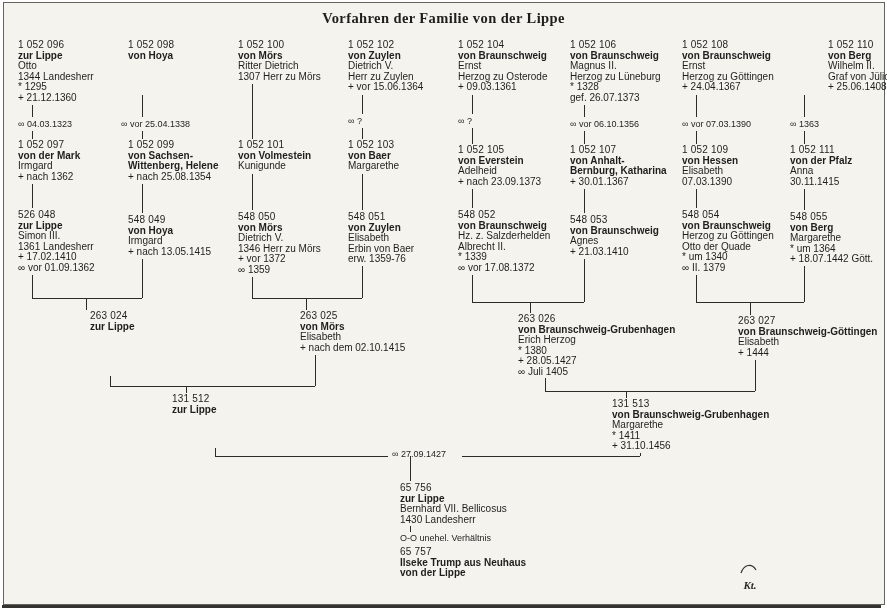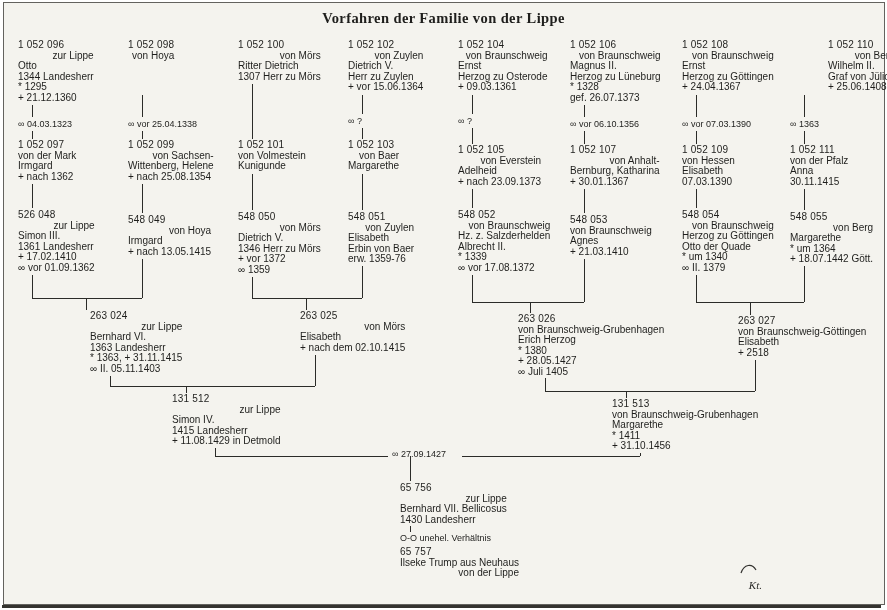--- a/index.html
+++ b/index.html
@@ -9,24 +9,24 @@
   }
   .page{position:absolute;left:3px;top:2px;width:880px;height:601px;
     background:#f4f3ee;border:1px solid #63625e;}
   .scan-bottom{position:absolute;left:2px;right:6px;bottom:2px;height:3px;background:#34332f;}
   .title{position:absolute;left:0;right:0;top:10px;text-align:center;
     font-family:"Liberation Serif",serif;font-size:14.5px;font-weight:bold;letter-spacing:.4px;z-index:3;}
   svg.connectors{position:absolute;left:0;top:0;z-index:1;pointer-events:none;}
   svg.connectors line{stroke:#2b2b28;stroke-width:1;shape-rendering:crispEdges;}
   .person{position:absolute;font-size:10px;line-height:10.5px;white-space:nowrap;z-index:2;}
   .pid{letter-spacing:.2px;}
-  .pfam{font-weight:normal;text-align:right;}
+  .pfam{font-weight:bold;}
   .pline{}
   .marr{position:absolute;font-size:9px;line-height:10px;white-space:nowrap;z-index:2;}
-  .signature{position:absolute;left:738px;top:561px;z-index:2;text-align:right;}
+  .signature{position:absolute;left:738px;top:561px;z-index:2;text-align:center;font-weight:bold;}
   .sig-text{font-family:"Liberation Serif",serif;font-style:italic;font-size:11px;color:#2a2a28;}
 </style>
 </head>
 <body>
 
 <div class="page"></div>
 
 <svg class="connectors" width="887" height="610">
   <line x1="32" y1="105" x2="32" y2="117"></line>
     <line x1="32" y1="131" x2="32" y2="139"></line>
@@ -152,21 +152,21 @@
   <div class="pid">1 052 110</div>
   <div class="pfam">von Berg</div>
   <div>
       <div class="pline">Wilhelm II.</div>
       <div class="pline">Graf von Jülich</div>
       <div class="pline">+ 25.06.1408</div>
     </div>
 </div>
 
 <div class="marr" style="left:18px;top:119px">∞ 04.03.1323</div>
-<div class="marr" style="left:128px;top:119px">∞ vor 25.04.1338</div>
+<div class="marr" style="left:121px;top:119px">∞ vor 25.04.1338</div>
 <div class="marr" style="left:348px;top:116px">∞ ?</div>
 <div class="marr" style="left:458px;top:116px">∞ ?</div>
 <div class="marr" style="left:570px;top:119px">∞ vor 06.10.1356</div>
 <div class="marr" style="left:682px;top:119px">∞ vor 07.03.1390</div>
 <div class="marr" style="left:790px;top:119px">∞ 1363</div>
 
 <div class="person" style="left:18px;top:140px">
   <div class="pid">1 052 097</div>
   <div class="pfam">von der Mark</div>
   <div>
@@ -300,26 +300,20 @@
   <div>
       <div class="pline">Margarethe</div>
       <div class="pline">* um 1364</div>
       <div class="pline">+ 18.07.1442 Gött.</div>
     </div>
 </div>
 
 <div class="person" style="left:90px;top:311px">
   <div class="pid">263 024</div>
   <div class="pfam">zur Lippe</div>
-  <div>
-      <div class="pline">Bernhard VI.</div>
-      <div class="pline">1363 Landesherr</div>
-      <div class="pline">* 1363, + 31.11.1415</div>
-      <div class="pline">∞ II. 05.11.1403</div>
-    </div>
 </div>
 <div class="person" style="left:300px;top:311px">
   <div class="pid">263 025</div>
   <div class="pfam">von Mörs</div>
   <div>
       <div class="pline">Elisabeth</div>
       <div class="pline">+ nach dem 02.10.1415</div>
     </div>
 </div>
 <div class="person" style="left:518px;top:314px">
@@ -330,32 +324,27 @@
       <div class="pline">* 1380</div>
       <div class="pline">+ 28.05.1427</div>
       <div class="pline">∞ Juli 1405</div>
     </div>
 </div>
 <div class="person" style="left:738px;top:316px">
   <div class="pid">263 027</div>
   <div class="pfam">von Braunschweig-Göttingen</div>
   <div>
       <div class="pline">Elisabeth</div>
-      <div class="pline">+ 2518</div>
+      <div class="pline">+ 1444</div>
     </div>
 </div>
 
 <div class="person" style="left:172px;top:394px">
   <div class="pid">131 512</div>
   <div class="pfam">zur Lippe</div>
-  <div>
-      <div class="pline">Simon IV.</div>
-      <div class="pline">1415 Landesherr</div>
-      <div class="pline">+ 11.08.1429 in Detmold</div>
-    </div>
 </div>
 <div class="person" style="left:612px;top:399px">
   <div class="pid">131 513</div>
   <div class="pfam">von Braunschweig-Grubenhagen</div>
   <div>
       <div class="pline">Margarethe</div>
       <div class="pline">* 1411</div>
       <div class="pline">+ 31.10.1456</div>
     </div>
 </div>

